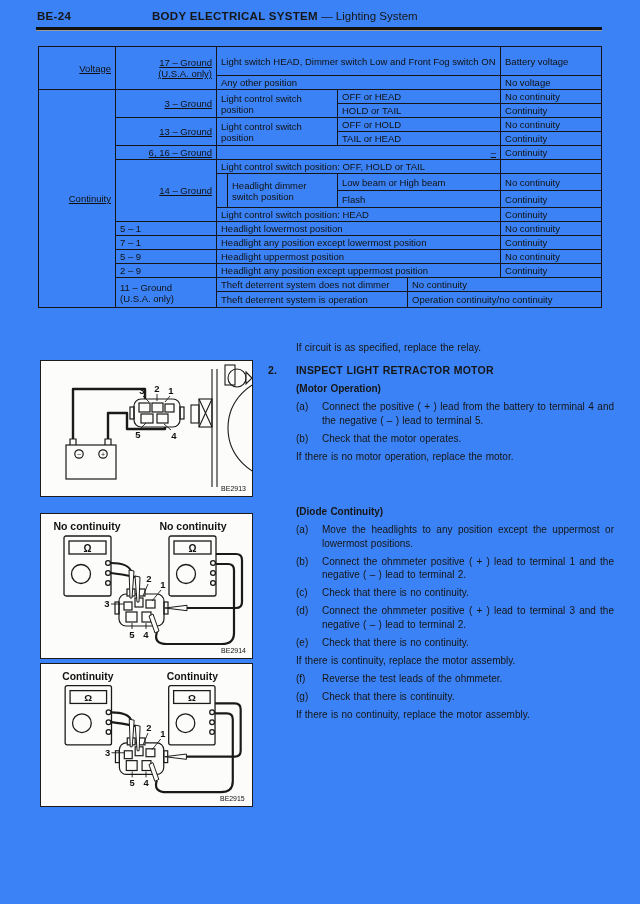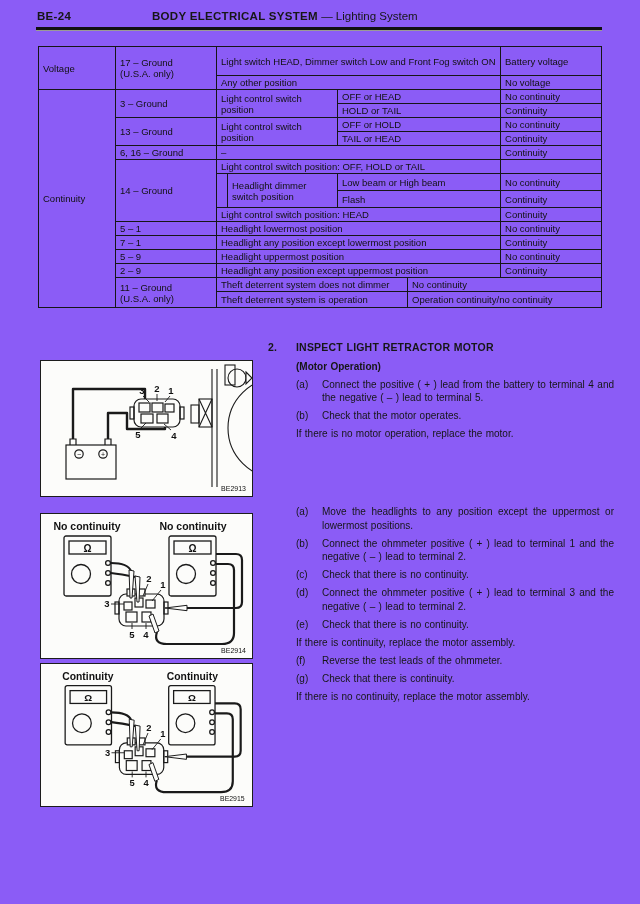--- a/index.html
+++ b/index.html
@@ -1,33 +1,33 @@
 <!DOCTYPE html>
 <html><head>
 <meta charset="utf-8">
 <style>
   html,body{margin:0;padding:0;background:#e8e8e6;}
   .page{
     position:relative; width:640px; height:904px; margin:0 auto;
-    background:#8b5cf6; color:#161616; overflow:hidden;
+    background:#3b82f6; color:#161616; overflow:hidden;
     font-family:"Liberation Sans", sans-serif;
   }
   
   .hdr-code{position:absolute; left:37px; top:10px; font-size:11.5px; font-weight:bold; letter-spacing:.3px;}
   .hdr-title{position:absolute; left:152px; top:10px; font-size:11.5px;}
   .hdr-title b{letter-spacing:.3px;text-align:right;}
   .hdr-rule{position:absolute; left:36px; top:27px; width:566px; height:3px; background:#111; border-bottom:1px solid #9a9a96;}
   
   .spec-wrap{position:absolute; left:38px; top:46px;}
   table.spec{border-collapse:collapse; table-layout:fixed; width:563px;
     font-size:9.5px; line-height:11px; color:#111;}
   table.spec td{border:1px solid #161616; padding:1px 4px; vertical-align:middle; overflow:hidden;}
   table.spec tr{height:14px;}
   table.spec tr.h29{height:29px;} table.spec tr.h17{height:17px;} table.spec tr.h16{height:16px;}
-  td.ctr{text-align:left;}
+  td.ctr{text-align:right;text-decoration:underline;}
   td.indent{border-top-style:hidden; border-bottom-style:hidden;}
   
   .figbox{position:absolute; border:1.5px solid #1c1c1c; background:#fcfcfa;}
   .figbox svg{display:block; width:100%; height:100%;}
   .fig1{left:40px; top:360px; width:211px; height:135px;}
   .fig2{left:40px; top:513px; width:211px; height:144px;}
   .fig3{left:40px; top:663px; width:211px; height:142px;}
   svg text{font-family:"Liberation Sans", sans-serif; fill:#111;}
   .tnum{font-size:9.5px; font-weight:bold;}
   .figlabel{font-size:10.5px; font-weight:bold;}
@@ -285,37 +285,39 @@
   <div class="figbox fig3">
     <svg viewBox="0 0 211 144">
       <use href="#diodeTestG"></use>
       <text class="figlabel" x="46" y="16" text-anchor="middle">Continuity</text>
       <text class="figlabel" x="152" y="16" text-anchor="middle">Continuity</text>
       <text class="figid" x="205" y="139" text-anchor="end">BE2915</text>
     </svg>
   </div>
 
   <div class="tcol tcol1">
+    <p class="para">If circuit is as specified, replace the relay.</p>
     <div class="h2row">
       <span class="num">2.</span>
       <span>INSPECT LIGHT RETRACTOR MOTOR</span>
     </div>
     <div class="subhead">(Motor Operation)</div>
     <div class="step">
       <span class="lbl">(a)</span>
       <span class="txt">Connect the positive ( + ) lead from the battery to terminal 4 and the negative ( – ) lead to terminal 5.</span>
     </div>
     <div class="step">
       <span class="lbl">(b)</span>
       <span class="txt">Check that the motor operates.</span>
     </div>
     <div class="note">If there is no motor operation, replace the motor.</div>
   </div>
 
   <div class="tcol tcol2">
+    <div class="subhead">(Diode Continuity)</div>
     <div class="step">
       <span class="lbl">(a)</span>
       <span class="txt">Move the headlights to any position except the uppermost or lowermost positions.</span>
     </div>
     <div class="step">
       <span class="lbl">(b)</span>
       <span class="txt">Connect the ohmmeter positive ( + ) lead to terminal 1 and the negative ( – ) lead to terminal 2.</span>
     </div>
     <div class="step">
       <span class="lbl">(c)</span>

